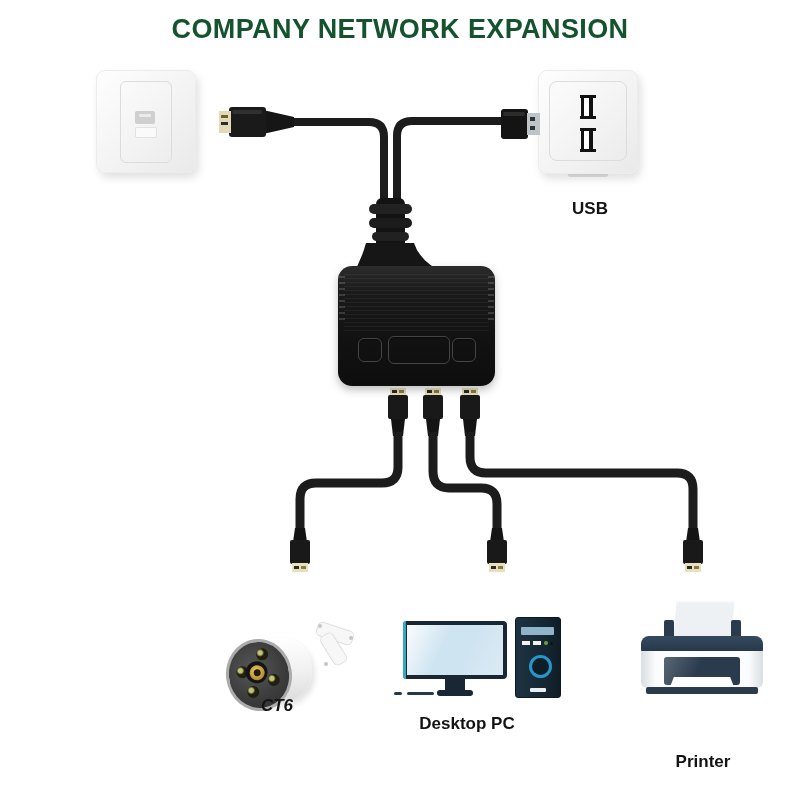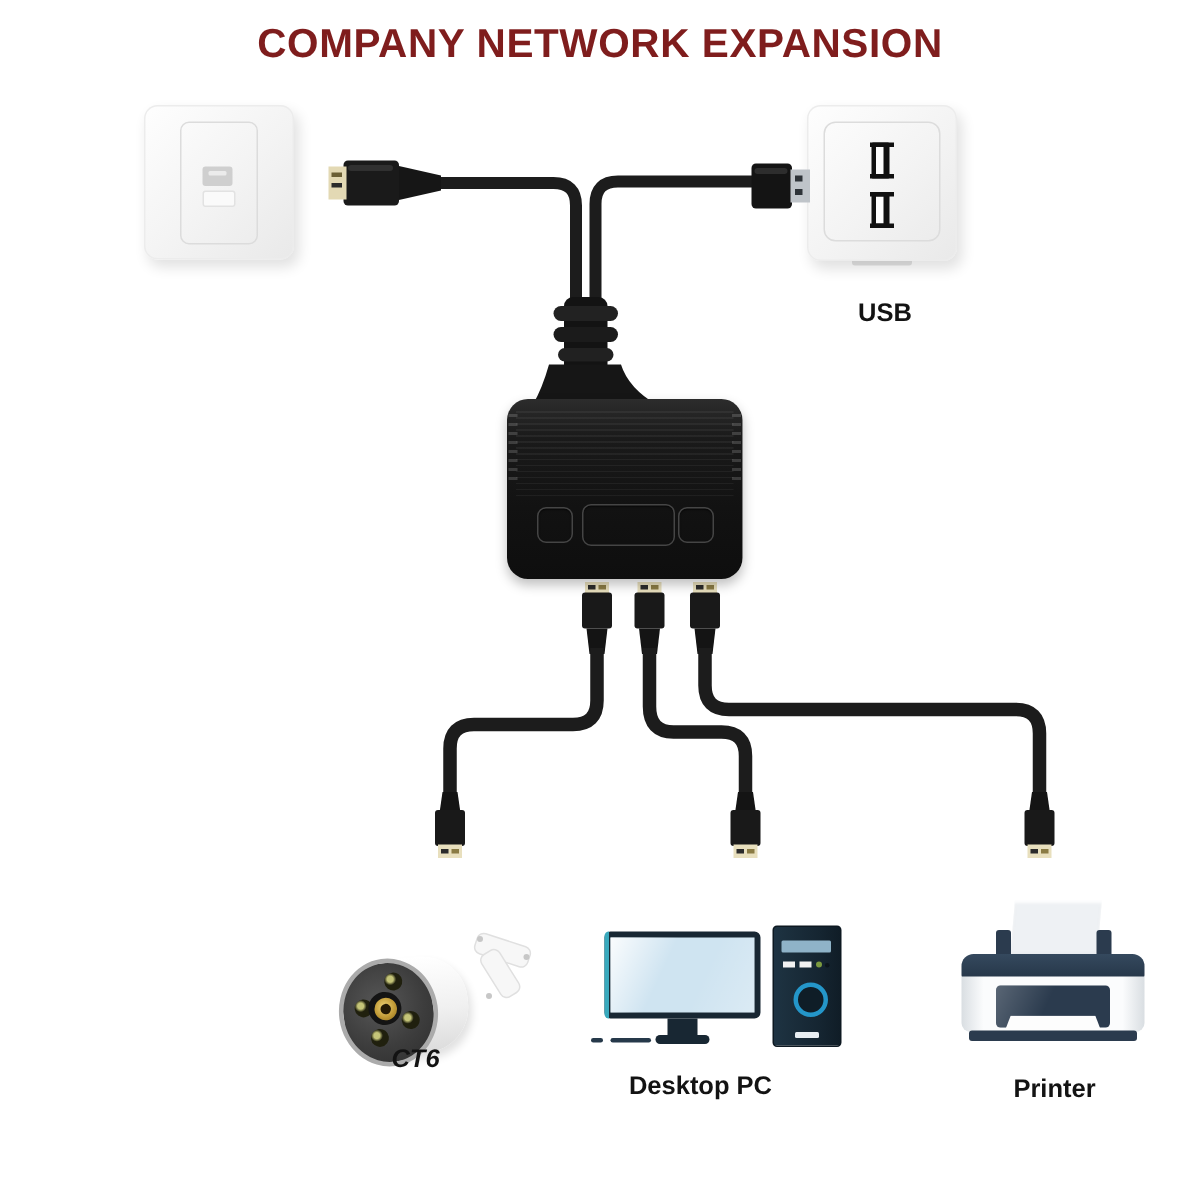--- a/index.html
+++ b/index.html
@@ -2,21 +2,21 @@
 <html><head>
 <meta charset="utf-8">
 <style>
   html,body{margin:0;padding:0;background:#fff;}
   .stage{position:relative;width:800px;height:800px;background:#ffffff;overflow:hidden;
          font-family:"Liberation Sans", sans-serif;color:#161616;}
   .abs{position:absolute;}
 
   
   .title{left:0;top:14px;width:800px;text-align:center;font-size:27px;font-weight:700;
-         letter-spacing:.4px;color:#7f1d1d;}
+         letter-spacing:.4px;color:#14532d;}
 
   
   .node-label{font-size:17px;font-weight:700;color:#131313;text-align:center;}
 
   
   .plate{background:linear-gradient(135deg,#fefefe 0%,#f3f3f3 55%,#e9e9e9 100%);
          border-radius:9px;box-shadow:3px 5px 9px rgba(0,0,0,.12), inset 0 0 0 1px #ececec;}
   .plate-inner{border:1px solid #dcdcdc;border-radius:6px;}
   .jack-top{background:#cfcfcf;border-radius:2px;}
   .jack-slot{background:#ebebeb;border-radius:1px;}
@@ -239,15 +239,15 @@
   <div class="abs node-label" style="left:387px;top:714px;width:160px;">Desktop PC</div>
 
   <div class="abs paper"></div>
   <div class="abs printer-post" style="left:664px;top:620px;"></div>
   <div class="abs printer-post" style="left:731px;top:620px;"></div>
   <div class="abs printer-top"></div>
   <div class="abs printer-body"></div>
   <div class="abs printer-open"></div>
   <div class="abs printer-tray"></div>
   <div class="abs printer-base"></div>
-  <div class="abs node-label" style="left:643px;top:716px;width:120px;">Printer</div>
+  <div class="abs node-label" style="left:643px;top:752px;width:120px;">Printer</div>
 
 </div>
 
 </body></html>

